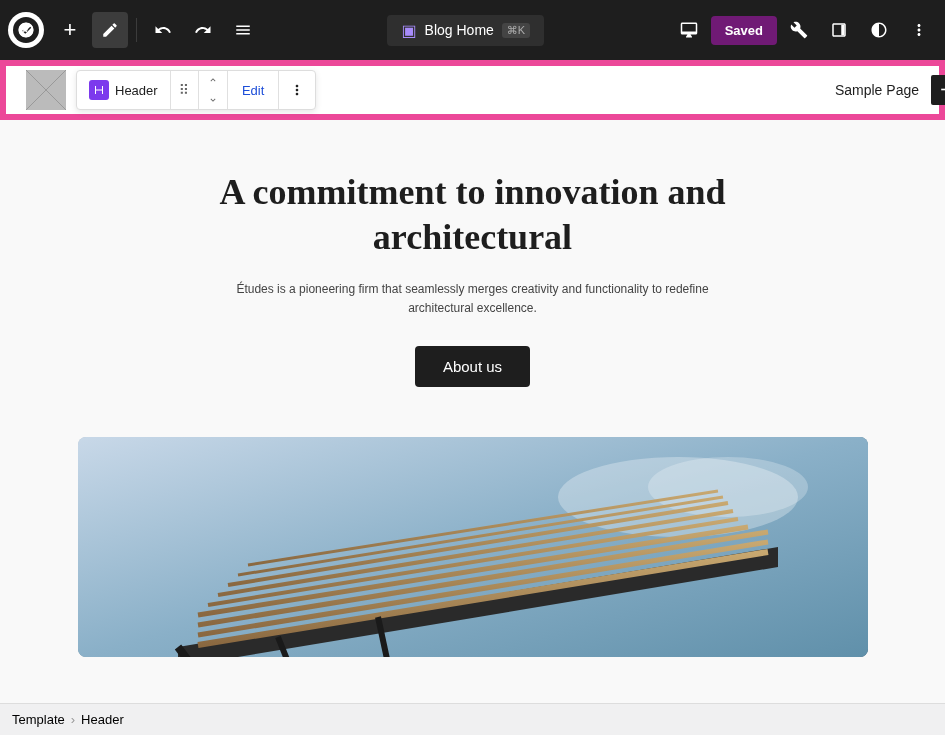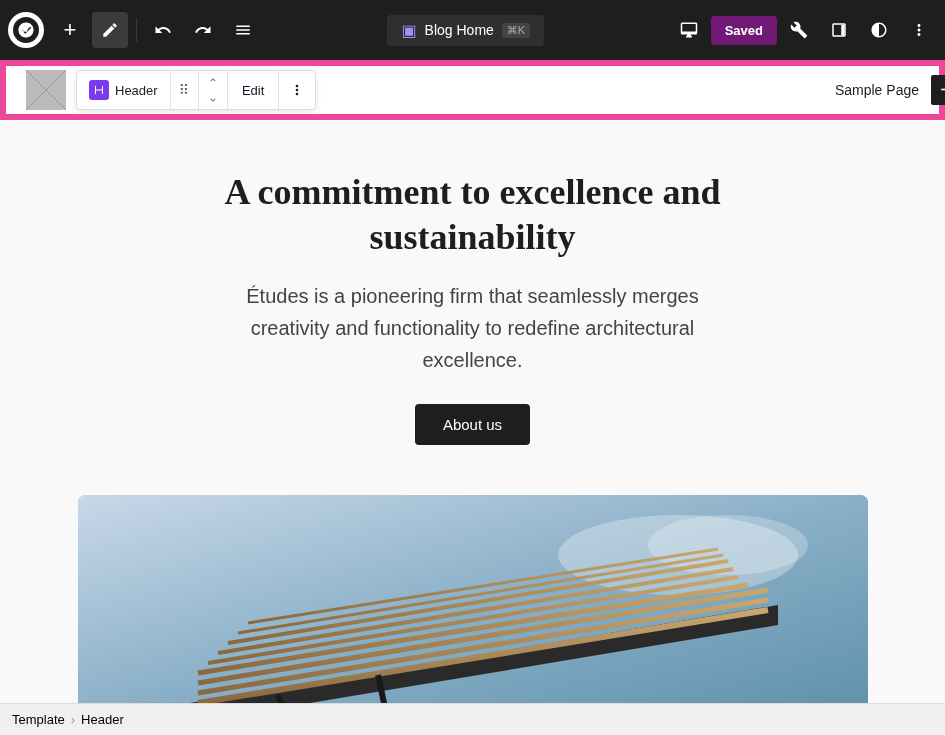--- a/index.html
+++ b/index.html
@@ -73,21 +73,21 @@
     }
     .block-toolbar-item .block-icon svg { fill: #fff; width: 12px; height: 12px; }
     .block-move-btns {
       display: flex; flex-direction: column; border-right: 1px solid #e0e0e0;
     }
     .block-move-btn {
       width: 28px; height: 20px; display: flex; align-items: center; justify-content: center;
       cursor: pointer; font-size: 10px; color: #666;
     }
     .edit-btn {
-      padding: 0 14px; font-size: 13px; color: #0f172a; cursor: pointer;
+      padding: 0 14px; font-size: 13px; color: #1d4ed8; cursor: pointer;
       border-right: 1px solid #e0e0e0; height: 40px; display: flex; align-items: center;
     }
     .more-btn {
       width: 36px; height: 40px; display: flex; align-items: center; justify-content: center;
       cursor: pointer; color: #1e1e1e; font-size: 16px;
     }
 
     
     .site-canvas {
       position: absolute; top: 0; left: 0; right: 0; bottom: 0;
@@ -115,21 +115,21 @@
     .hero-section {
       background: #f9f9f9; padding: 50px 20px 30px;
       text-align: center;
     }
     .hero-title {
       font-size: 36px; font-weight: 700; color: #1e1e1e;
       line-height: 1.25; max-width: 600px; margin: 0 auto 20px;
       font-family: Georgia, 'Times New Roman', serif;
     }
     .hero-subtitle {
-      font-size: 20px; color: #444; max-width: 500px; margin: 0 auto 28px;
+      font-size: 12px; color: #444; max-width: 500px; margin: 0 auto 28px;
       line-height: 1.6;
     }
     .hero-btn {
       display: inline-block; background: #1e1e1e; color: #fff;
       padding: 12px 28px; border-radius: 4px; font-size: 15px; font-weight: 500;
       cursor: pointer; border: none;
     }
 
     
     .building-section {
@@ -309,21 +309,21 @@
 
         <div class="more-btn">
           <svg width="16" height="16" viewBox="0 0 24 24" fill="#1e1e1e">
             <path d="M12 8c1.1 0 2-.9 2-2s-.9-2-2-2-2 .9-2 2 .9 2 2 2zm0 2c-1.1 0-2 .9-2 2s.9 2 2 2 2-.9 2-2-.9-2-2-2zm0 6c-1.1 0-2 .9-2 2s.9 2 2 2 2-.9 2-2-.9-2-2-2z"></path>
           </svg>
         </div>
       </div>
     </div>
 
     <div class="hero-section">
-      <h1 class="hero-title">A commitment to excellence and sustainability</h1>
+      <h1 class="hero-title">A commitment to innovation and architectural</h1>
       <p class="hero-subtitle">Études is a pioneering firm that seamlessly merges creativity and functionality to redefine architectural excellence.</p>
       <button class="hero-btn">About us</button>
     </div>
 
     <div style="padding: 0 76px;">
       <div class="building-section">
         <div class="building-bg">
           
           <svg width="100%" height="100%" viewBox="0 0 790 220" preserveAspectRatio="xMidYMid slice">
 

